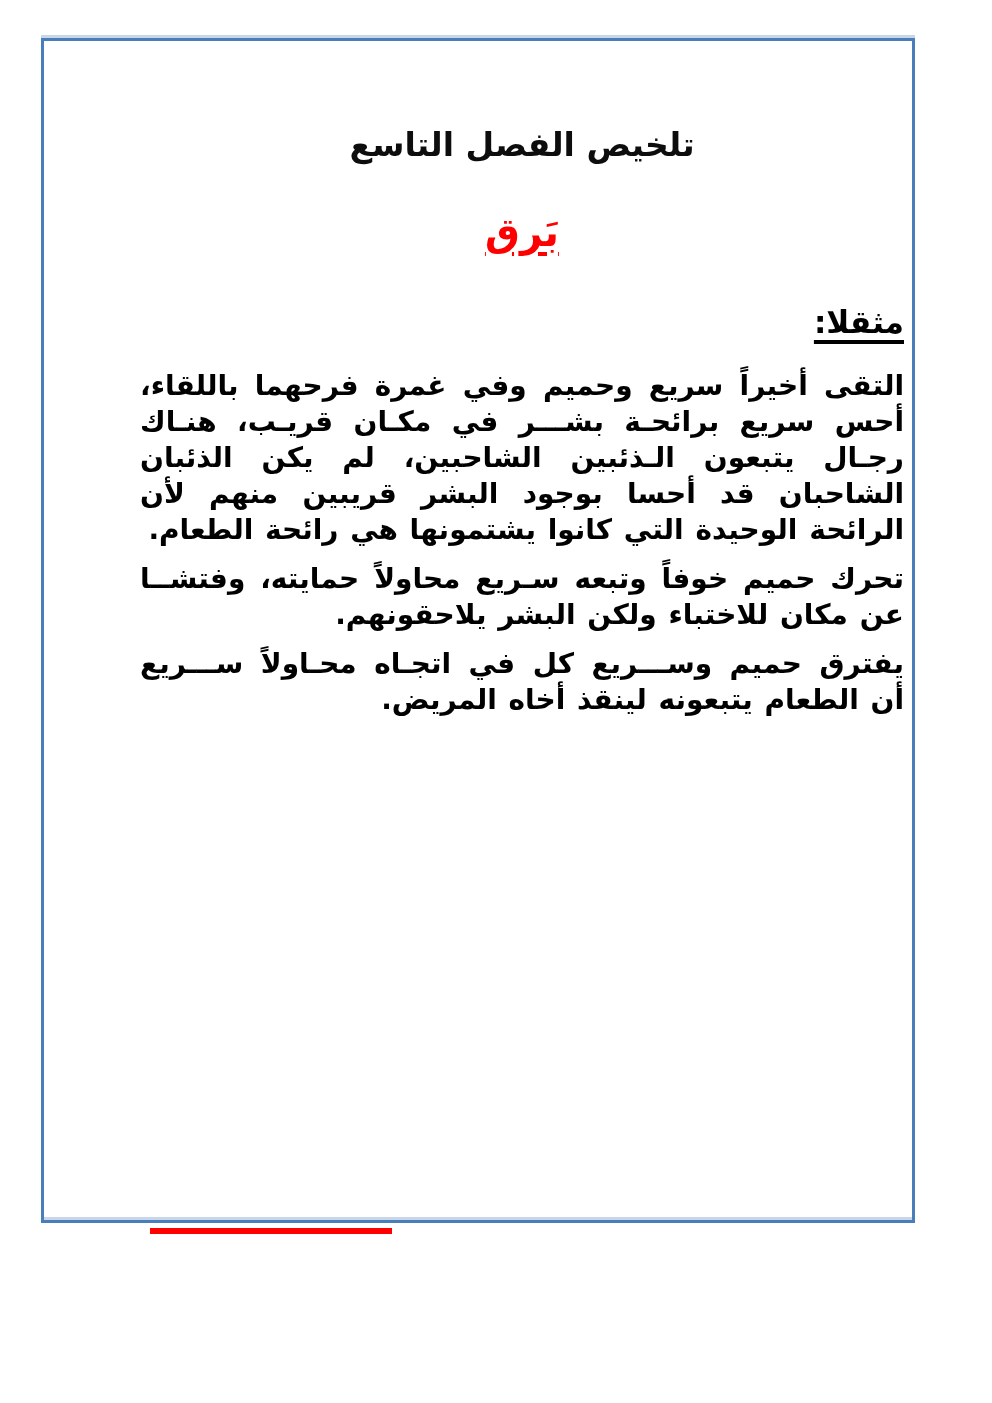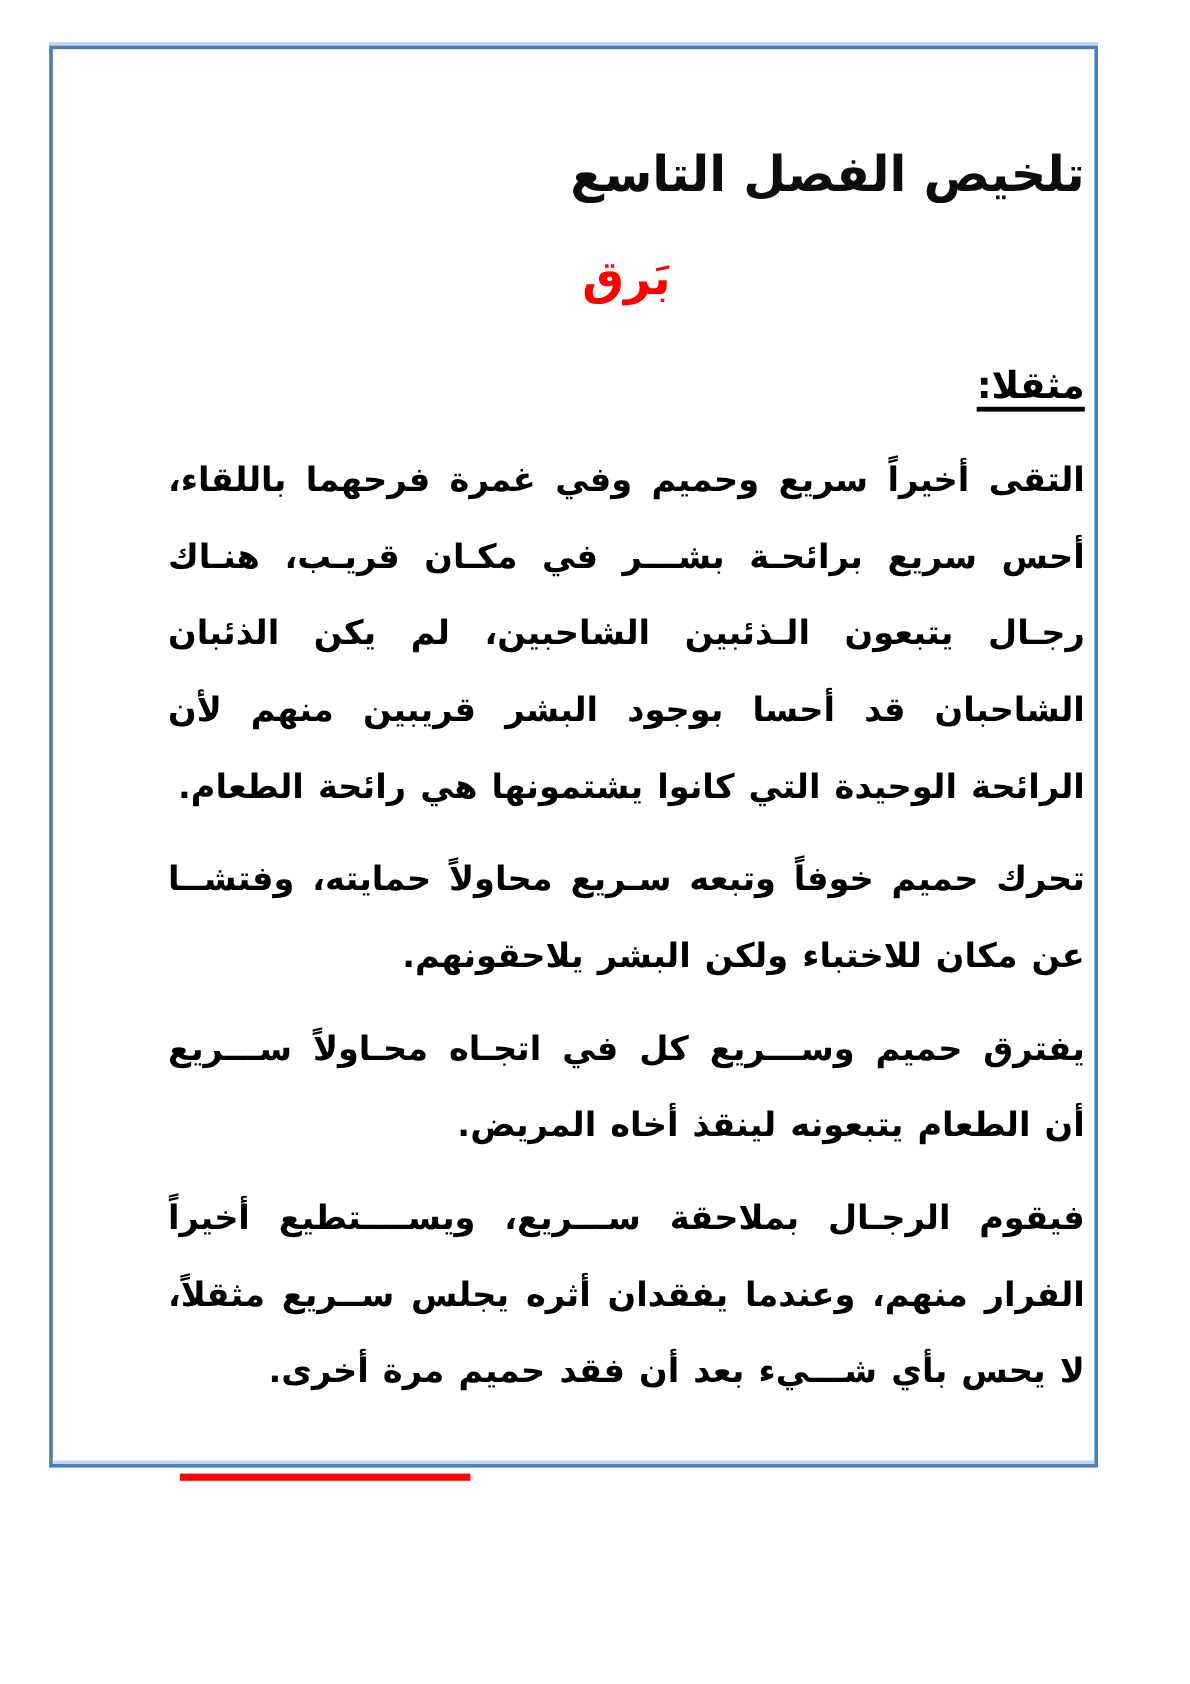--- a/index.html
+++ b/index.html
@@ -28,51 +28,52 @@
     box-sizing: content-box;
   }
   .inner {
     direction: rtl;
     padding: 42px 8px 0 96px;
     color: #000000;
     font-weight: bold;
   }
   .chapter-title {
     margin: 36px 0 0 0;
-    text-align: right;
-    font-size: 41px;
+    text-align: center;
+    font-size: 33px;
     line-height: 52px;
     color: #0d0d0d;
     letter-spacing: 0.5px;
   }
   .story-title {
     margin: 37px 0 0 0;
     text-align: center;
     font-size: 39px;
     line-height: 50px;
     color: #FF0000;
+    text-decoration: underline;
     text-decoration-thickness: 4px;
     text-underline-offset: 6px;
   }
   .summary-heading {
     margin: 44px 0 0 0;
     text-align: right;
     font-size: 31px;
     line-height: 40px;
     text-decoration: underline;
     text-decoration-thickness: 4px;
     text-underline-offset: 7px;
   }
   .paragraphs {
     margin-top: 26px;
   }
   .paragraphs p {
     margin: 0 0 13px 0;
     font-size: 28px;
-    line-height: 64px;
+    line-height: 36px;
     text-align: justify;
     text-align-last: right;
     word-spacing: 2px;
   }
   .red-rule {
     position: absolute;
     left: 150px;
     top: 1228px;
     width: 242px;
     height: 6px;
@@ -90,21 +91,20 @@
       <h1 class="chapter-title">تلخيص الفصل التاسع</h1>
 
       <h2 class="story-title">بَرق</h2>
 
       <h3 class="summary-heading">مثقلا:</h3>
 
       <div class="paragraphs">
         <p>التقى أخيراً سريع وحميم وفي غمرة فرحهما باللقاء، أحس سريع برائحـة بشـــر في مكـان قريـب،  هنـاك رجـال يتبعون الـذئبين الشاحبين، لم يكن الذئبان الشاحبان قد أحسا بوجود البشر قريبين منهم لأن الرائحة الوحيدة التي كانوا يشتمونها هي رائحة الطعام.</p>
         <p>تحرك حميم خوفاً وتبعه سـريع محاولاً حمايته، وفتشــا عن مكان للاختباء ولكن البشر يلاحقونهم.</p>
         <p>يفترق حميم وســـريع كل في اتجـاه محـاولاً ســـريع أن الطعام يتبعونه لينقذ أخاه المريض.</p>
-        <p>فيقوم الرجـال بملاحقة ســـريع، ويســــتطيع أخيراً الفرار منهم، وعندما يفقدان أثره يجلس ســريع مثقلاً، لا يحس بأي شـــيء بعد أن فقد حميم مرة أخرى.</p>
       </div>
 
     </div>
   </div>
 
   <div class="red-rule"></div>
 
 </div>
 
 </body></html>

